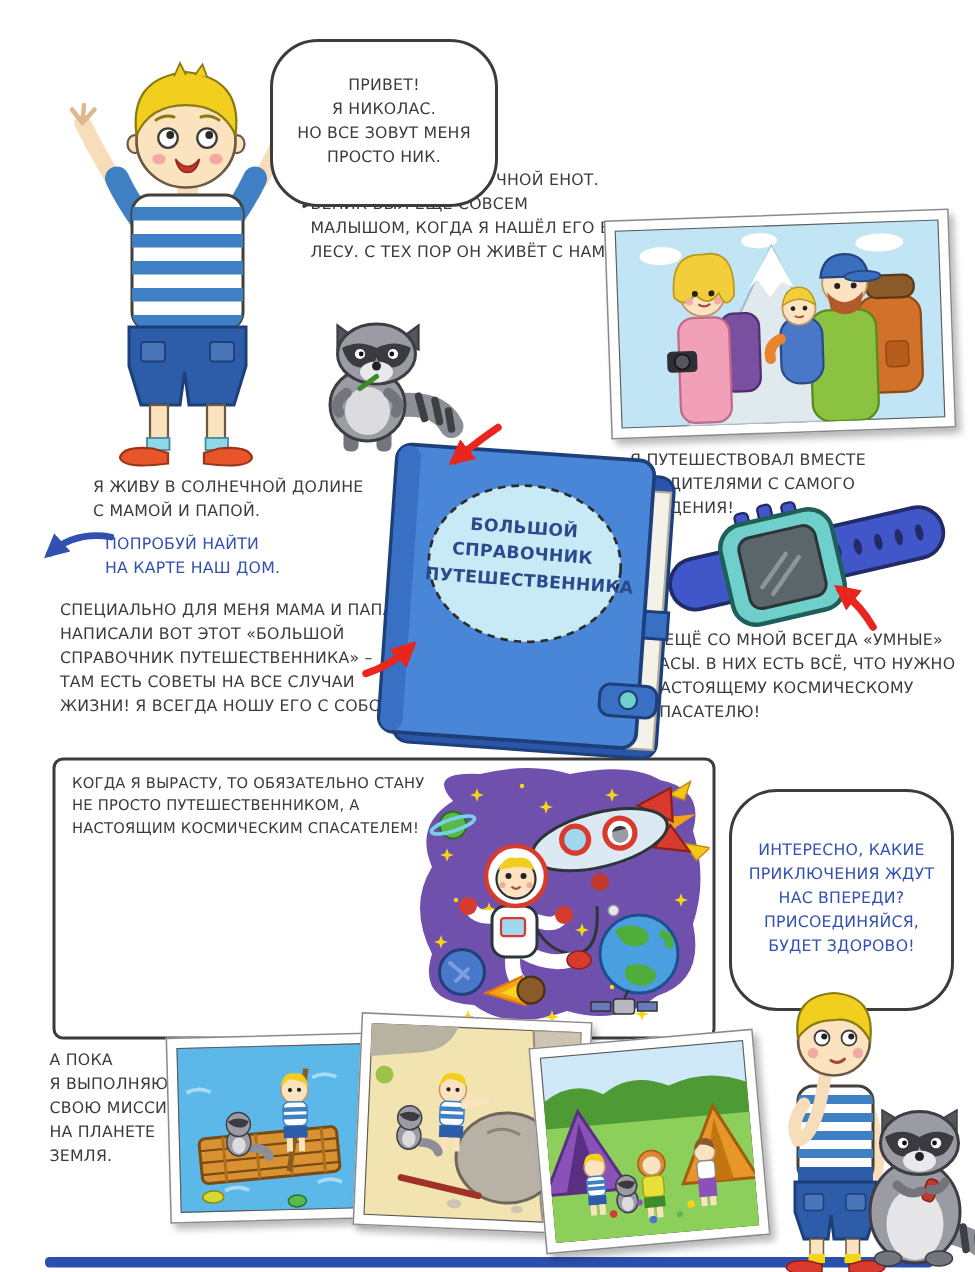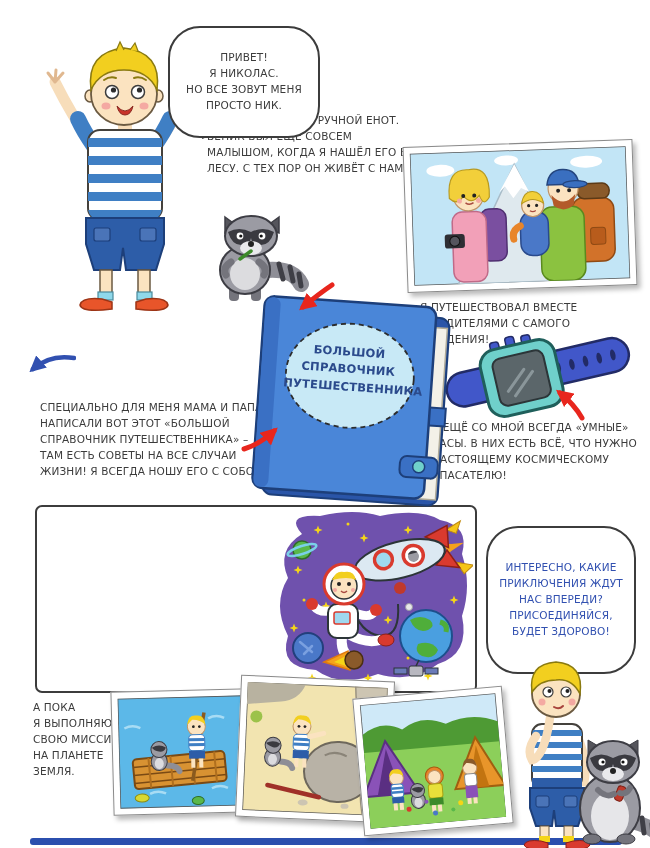--- a/index.html
+++ b/index.html
@@ -95,21 +95,21 @@
     <circle cx="45.8" cy="28" r="1.6" fill="#111"></circle>
       <circle cx="66.2" cy="28" r="1.6" fill="#111"></circle>
     <ellipse cx="56" cy="40" rx="11" ry="7" fill="#e9e9ec"></ellipse>
     <circle cx="56" cy="36" r="3" fill="#222"></circle>
     <path d="M56 43l-11 8" stroke="#3d8a2a" stroke-width="3.5" stroke-linecap="round"></path>
   </svg>
 
   <svg class="tail" style="left:198px;top:106px" width="36" height="34" viewBox="0 0 36 34">
     <path d="M34 2 L4 32 L34 18 Z" fill="#fff" stroke="#3c3c3c" stroke-width="2"></path>
   </svg>
-  <div class="bubble" style="left:168px;top:26px;width:152px;height:112px">
+  <div class="bubble" style="left:180px;top:26px;width:152px;height:112px">
     <span class="txt">Привет!
 Я Николас.
 Но все зовут меня
 просто Ник.</span>
   </div>
 
   <div class="txt" style="left:207px;top:113px;width:212px">А это Веник, мой ручной енот. Веник был ещё совсем малышом, когда я нашёл его в лесу. С тех пор он живёт с нами.</div>
 
   <svg class="abs" style="left:290px;top:280px;z-index:3" width="46" height="40" viewBox="0 0 46 40">
     <defs>
@@ -156,21 +156,25 @@
       <circle cx="117" cy="56" r="1.6" fill="#222"></circle>
         <circle cx="125" cy="56" r="1.6" fill="#222"></circle>
       <path d="M118 61q3 2 6 0" stroke="#a84a40" stroke-width="1.2" fill="none"></path>
       <path d="M108 76q-9 4-7 13" stroke="#e8852a" stroke-width="7" fill="none" stroke-linecap="round"></path>
     </svg>
   </div>
 
   <div class="txt" style="left:420px;top:300px;width:220px">Я путешествовал вместе
 с родителями с самого рождения!</div>
 
-
+  <div class="txt" style="left:62px;top:318px;width:215px">Я живу в Солнечной Долине
+с мамой и папой.</div>
+
+  <div class="txt blue" style="left:70px;top:356px;width:150px">Попробуй найти
+на карте наш дом.</div>
   <svg class="abs" style="left:24px;top:352px" width="52" height="30" viewBox="0 0 52 30">
     <defs>
         <marker id="m2" viewBox="0 0 10 10" refX="7" refY="5" markerWidth="3.6" markerHeight="3.6" orient="auto">
           <path d="M0 0L10 5L0 10z" fill="#3150b0"></path>
         </marker>
       </defs>
     <path d="M50 6 Q26 2 9 17" stroke="#3150b0" stroke-width="4.5" fill="none" stroke-linecap="round" marker-end="url(#m2)"></path>
   </svg>
 
   <div class="txt" style="left:40px;top:400px;width:228px">Специально для меня мама и папа написали вот этот «Большой Справочник Путешественника» – там есть советы на все случаи жизни! Я всегда ношу его с собой.</div>
@@ -222,20 +226,21 @@
         <marker id="m4" viewBox="0 0 10 10" refX="7" refY="5" markerWidth="3.4" markerHeight="3.4" orient="auto">
           <path d="M0 0L10 5L0 10z" fill="#e8261d"></path>
         </marker>
       </defs>
     <path d="M34 32 Q26 18 12 7" stroke="#e8261d" stroke-width="5" fill="none" stroke-linecap="round" marker-end="url(#m4)"></path>
   </svg>
 
   <div class="txt" style="left:432px;top:420px;width:212px">А ещё со мной всегда «умные» часы. В них есть всё, что нужно настоящему Космическому Спасателю!</div>
 
   <div class="bigbox"></div>
+  <div class="txt boxtxt" style="left:48px;top:516px;width:238px">Когда я вырасту, то обязательно стану не просто путешественником, а настоящим Космическим Спасателем!</div>
 
   <svg class="abs" style="left:268px;top:508px" width="205" height="182" viewBox="0 0 205 182">
     <defs>
         <polygon id="st" points="0,-4.5 1.2,-1.2 4.5,0 1.2,1.2 0,4.5 -1.2,1.2 -4.5,0 -1.2,-1.2"></polygon>
       </defs>
     <path d="M34 26 Q16 6 52 8 Q86 0 112 8 Q152 0 172 12 Q202 18 194 46 Q204 78 194 108 Q202 146 170 156 Q144 176 110 166 Q72 180 48 162 Q10 160 20 128 Q4 96 20 70 Q8 42 34 26Z" fill="#6f51ad"></path>
     <g fill="#f5d517">
       <use href="#st" x="50" y="22"></use>
         <use href="#st" x="96" y="30"></use>
         <use href="#st" x="140" y="22"></use>

